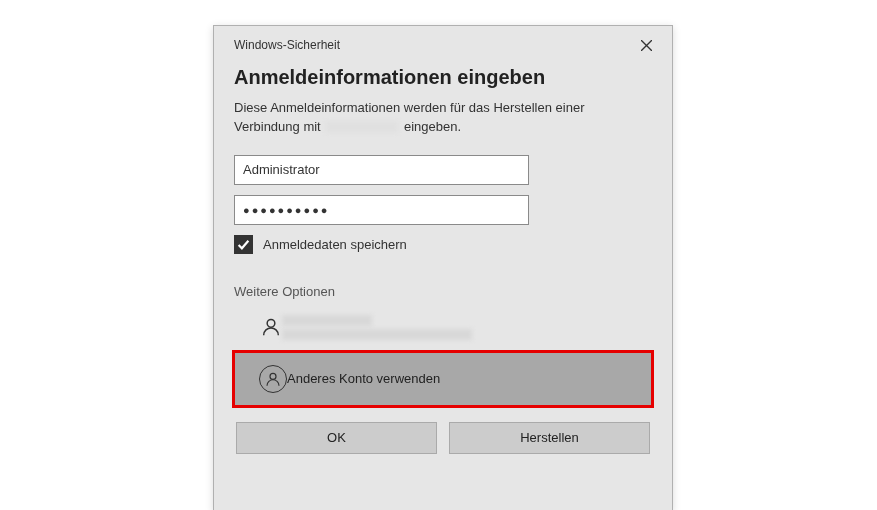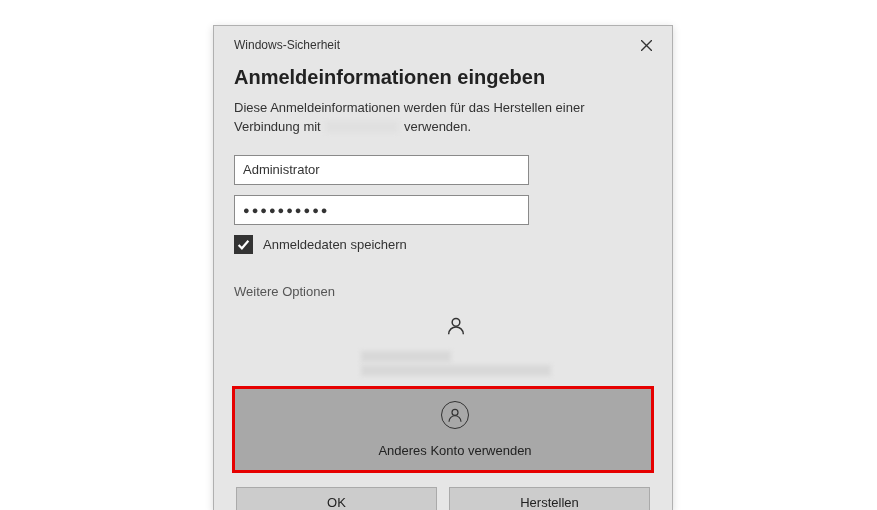--- a/index.html
+++ b/index.html
@@ -97,22 +97,21 @@
   .checkbox svg { width: 13px; height: 13px; }
   .more-options {
     font-size: 13px;
     color: #555;
     margin-bottom: 10px;
   }
   .account-row {
     display: flex;
     align-items: center;
     padding: 6px 0 10px 26px;
-    gap: 14px;
-    flex-direction: column;
+    gap: 0;
   }
   .account-row.highlighted {
     background: #a8a8a8;
     border: 3px solid #e60000;
     margin: 0 -2px 14px -2px;
     padding: 12px 0 12px 24px;
   }
   .user-icon {
     width: 22px;
     height: 22px;
@@ -167,21 +166,21 @@
         <line x1="10" y1="0" x2="0" y2="10" stroke="#333" stroke-width="1.2"></line>
       </svg>
     </div>
   </div>
 
   <div class="content" data-name="dialog-content">
 
     <div class="heading" data-name="dialog-heading">Anmeldeinformationen eingeben</div>
 
     <div class="subtext" data-name="dialog-subtext">
-      <span data-name="subtext-before">Diese Anmeldeinformationen werden für das Herstellen einer Verbindung mit </span><span class="redacted-inline" data-name="redacted-hostname"></span><span data-name="subtext-after"> verwenden.</span>
+      <span data-name="subtext-before">Diese Anmeldeinformationen werden für das Herstellen einer Verbindung mit </span><span class="redacted-inline" data-name="redacted-hostname"></span><span data-name="subtext-after"> eingeben.</span>
     </div>
 
     <div class="input" data-name="username-input">
       <span data-name="username-value">Administrator</span>
     </div>
 
     <div class="input" data-name="password-input">
       <span data-name="password-value">●●●●●●●●●●</span>
     </div>
 

